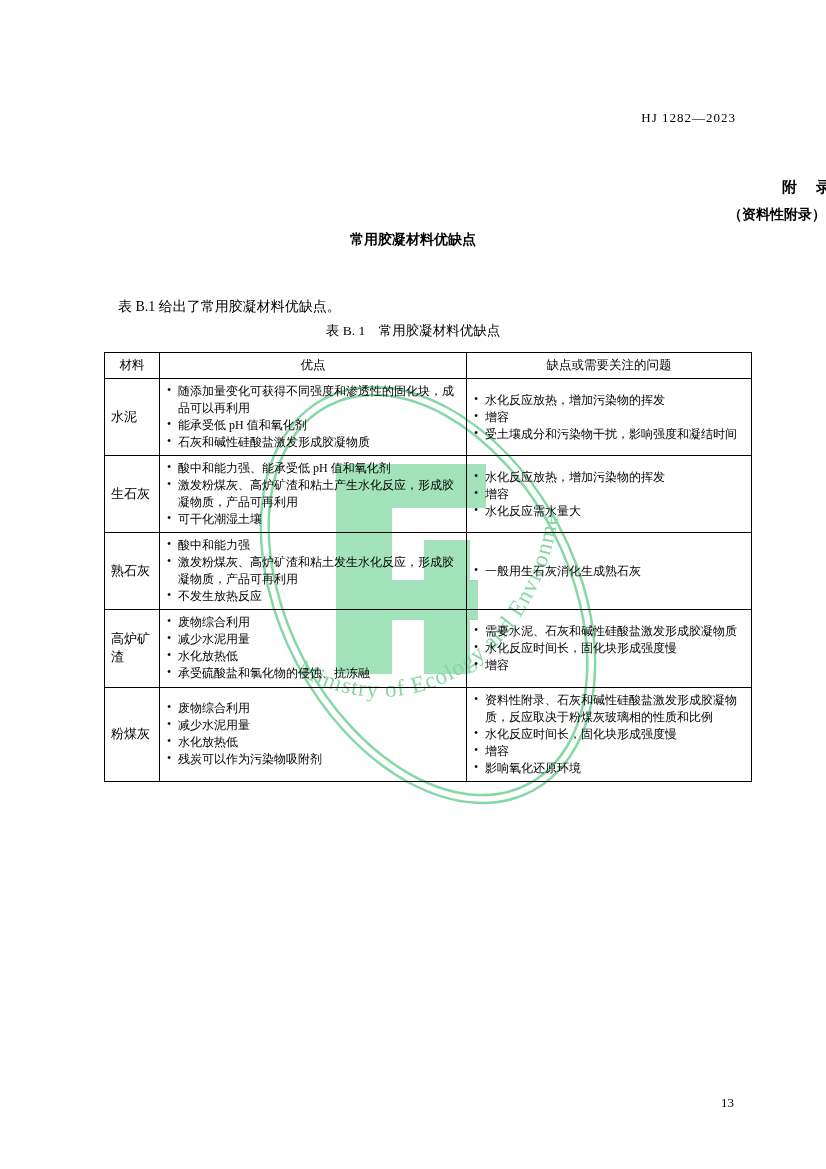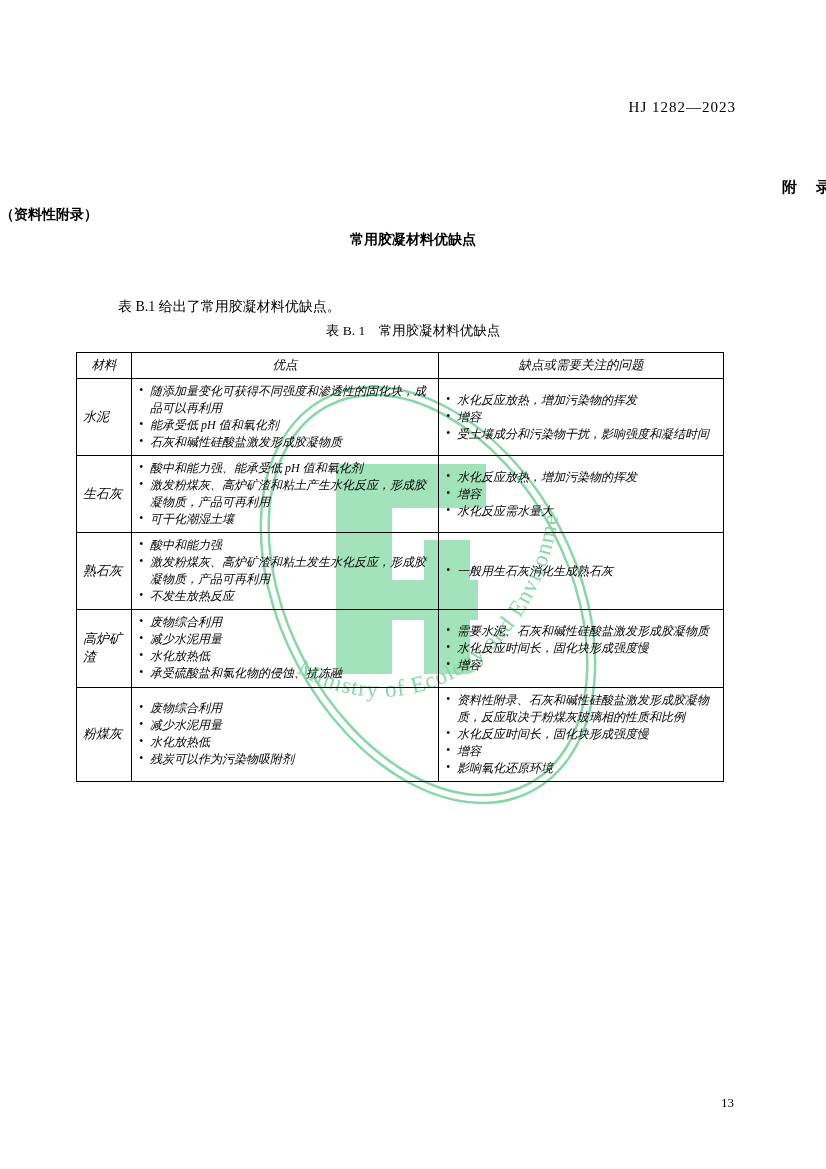--- a/index.html
+++ b/index.html
@@ -16,43 +16,43 @@
     overflow: hidden;
   }
   .page {
     position: relative;
     width: 826px;
     height: 1169px;
     box-sizing: border-box;
   }
   .header {
     position: absolute;
-    top: 99px;
+    top: 110px;
     right: 90px;
     font-family: "Liberation Serif", serif;
-    font-size: 15px;
+    font-size: 13px;
     letter-spacing: 1px;
   }
   .annex-title {
     position: absolute;
     top: 178px;
     left: 0;
     width: 826px;
     text-align: right;
     font-size: 15px;
     font-weight: bold;
     letter-spacing: 2px;
     padding-left: 36px;
   }
   .annex-sub {
     position: absolute;
     top: 206px;
     left: 0;
     width: 826px;
-    text-align: left;
+    text-align: right;
     font-size: 14px;
     font-weight: bold;
   }
   .annex-name {
     position: absolute;
     top: 231px;
     left: 0;
     width: 826px;
     text-align: center;
     font-size: 14px;
@@ -69,27 +69,26 @@
     position: absolute;
     top: 322px;
     left: 0;
     width: 826px;
     text-align: center;
     font-size: 13.5px;
   }
   table.main {
     position: absolute;
     top: 352px;
-    left: 76px;
+    left: 104px;
     width: 648px;
     border-collapse: collapse;
     table-layout: fixed;
     font-size: 12px;
     background: transparent;
-    font-style: italic;
   }
   table.main th, table.main td {
     border: 1px solid #000;
     vertical-align: middle;
     padding: 4px 6px;
     background: transparent;
   }
   table.main thead th {
     text-align: center;
     font-weight: normal;

